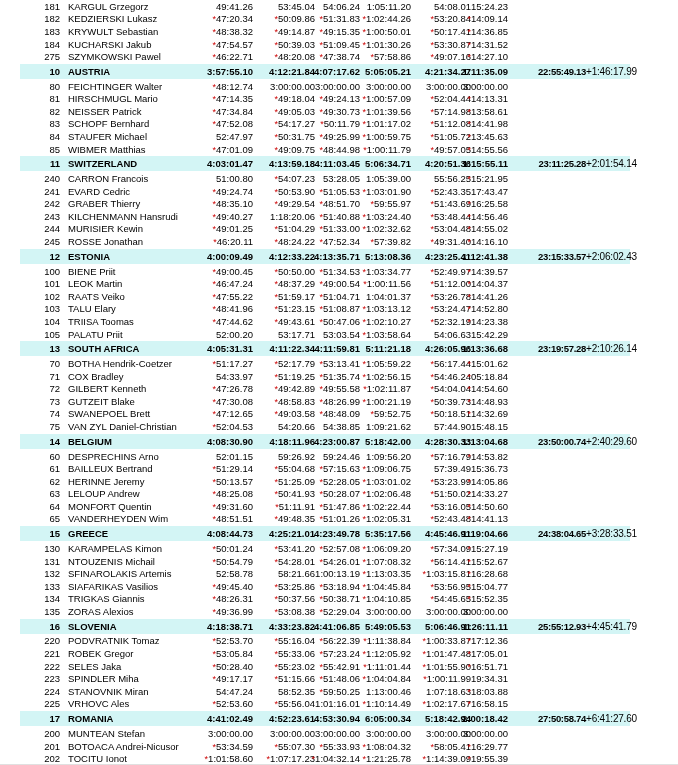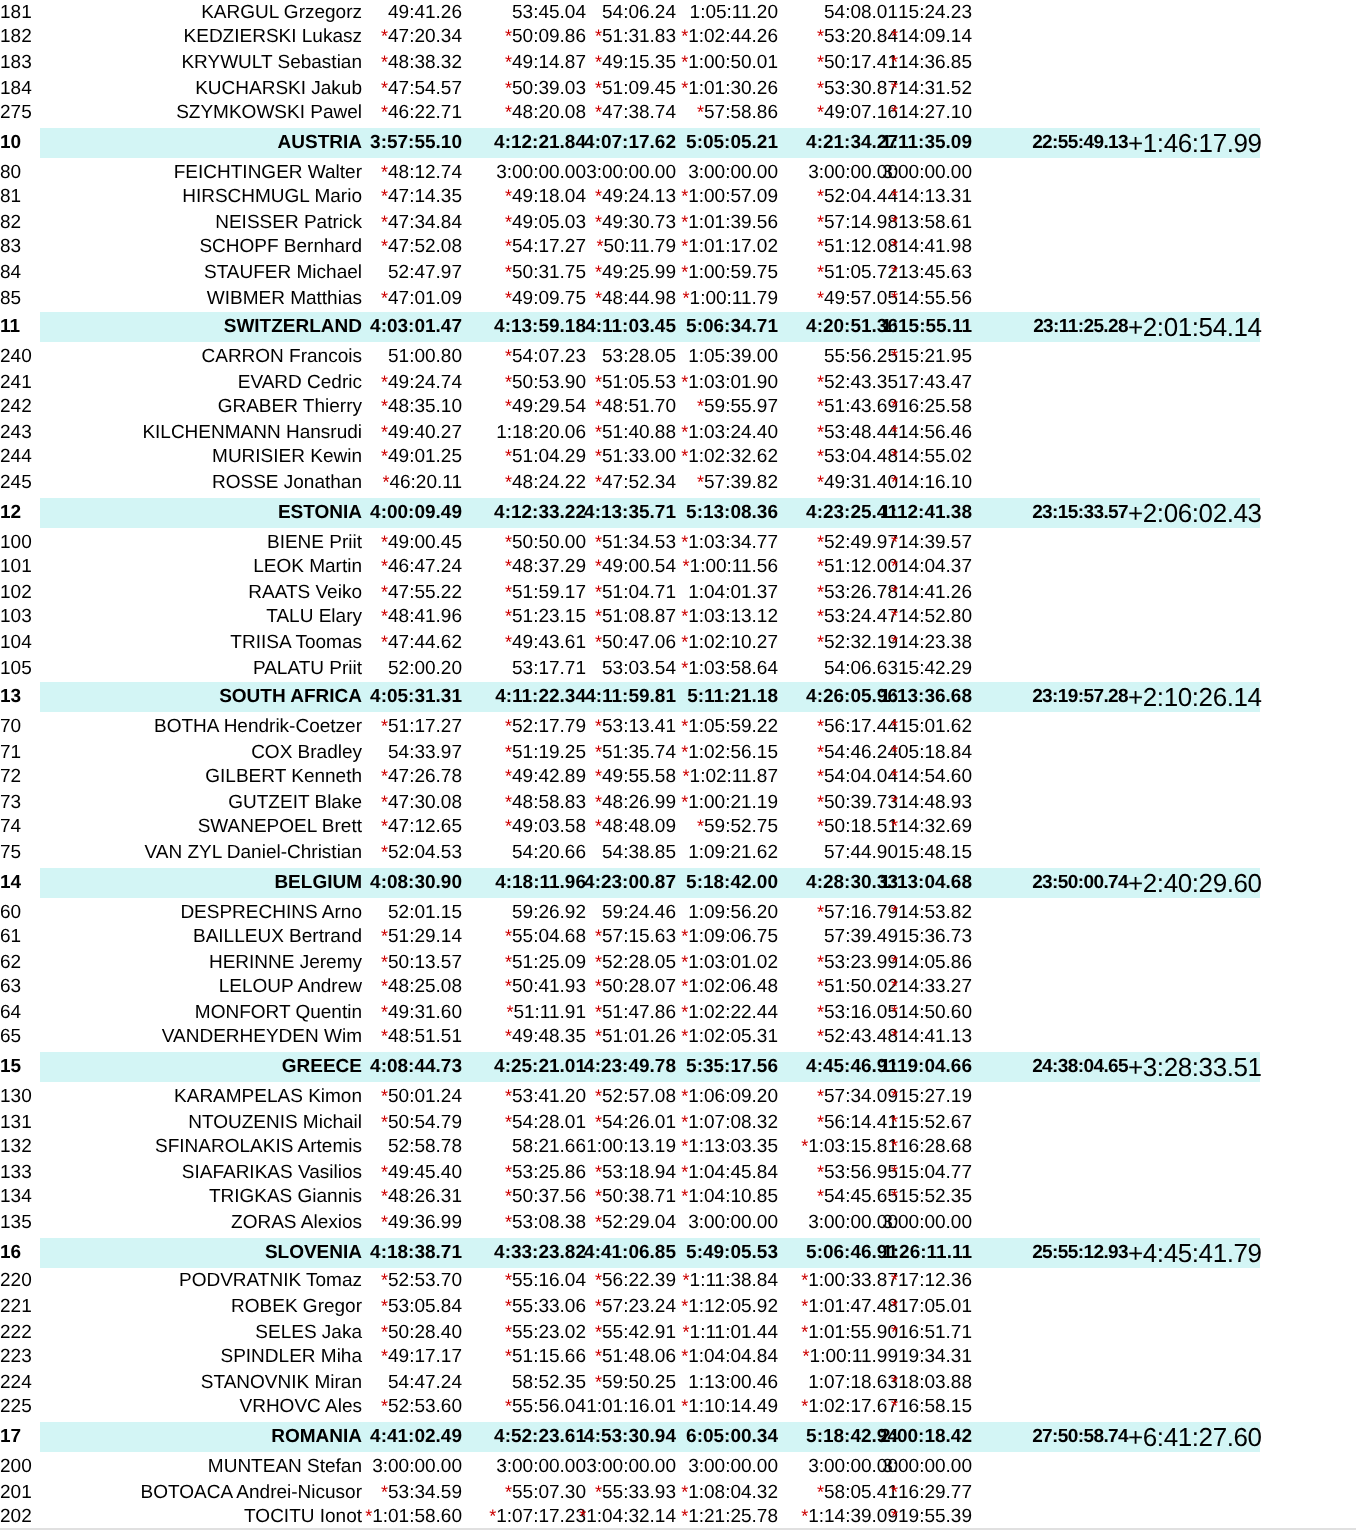--- a/index.html
+++ b/index.html
@@ -10,28 +10,28 @@
     border-bottom:1px solid #e0e0e0;
   }
   .row{display:flex;align-items:center;height:12.58px;white-space:nowrap;}
   .row.team{
     height:17px;font-weight:bold;
     background:linear-gradient(to right,#fff 20px,var(--band,#d3f5f5) 20px,var(--band,#d3f5f5) 630px,#fff 630px);
     background-clip:padding-box;
     border-top:1.5px solid #fff;border-bottom:1.5px solid #fff;box-sizing:border-box;
   }
   .cell{flex:none;overflow:visible;}
-  .bib{width:38px;}
-  .name{width:135px;padding-left:8px;text-align:right;}
+  .bib{width:38px;text-align:right;margin-left:22px;}
+  .name{width:135px;padding-left:8px;text-align:left;}
   .time{text-align:right;direction:rtl;}
   .time .t{direction:ltr;unicode-bidi:isolate;}
   .l1{width:50px}.l2{width:62px}.l3{width:45px}.l4{width:51px}.l5{width:60px}.l6{width:37px}
   .star{width:7px;flex:none;color:var(--star,#cc0000);font-size:9px;text-align:left;padding-left:1px;transform:translateY(-1px);}
   .total{width:50px;font-weight:bold;letter-spacing:-0.3px;margin-left:28px;}
-  .diff{width:48px;text-align:right;font-size:13px;font-weight:normal;letter-spacing:-0.2px;}
+  .diff{width:48px;text-align:right;font-size:10px;font-weight:normal;letter-spacing:-0.2px;}
 </style>
 </head>
 <body>
 
 <div id="page">
   <div id="results-table">
       <div class="row athlete">
         <div class="cell bib">181</div>
         <div class="cell name">KARGUL Grzegorz</div>
         <div class="cell time l1"><span class="t">49:41.26</span><span class="star"></span></div>

